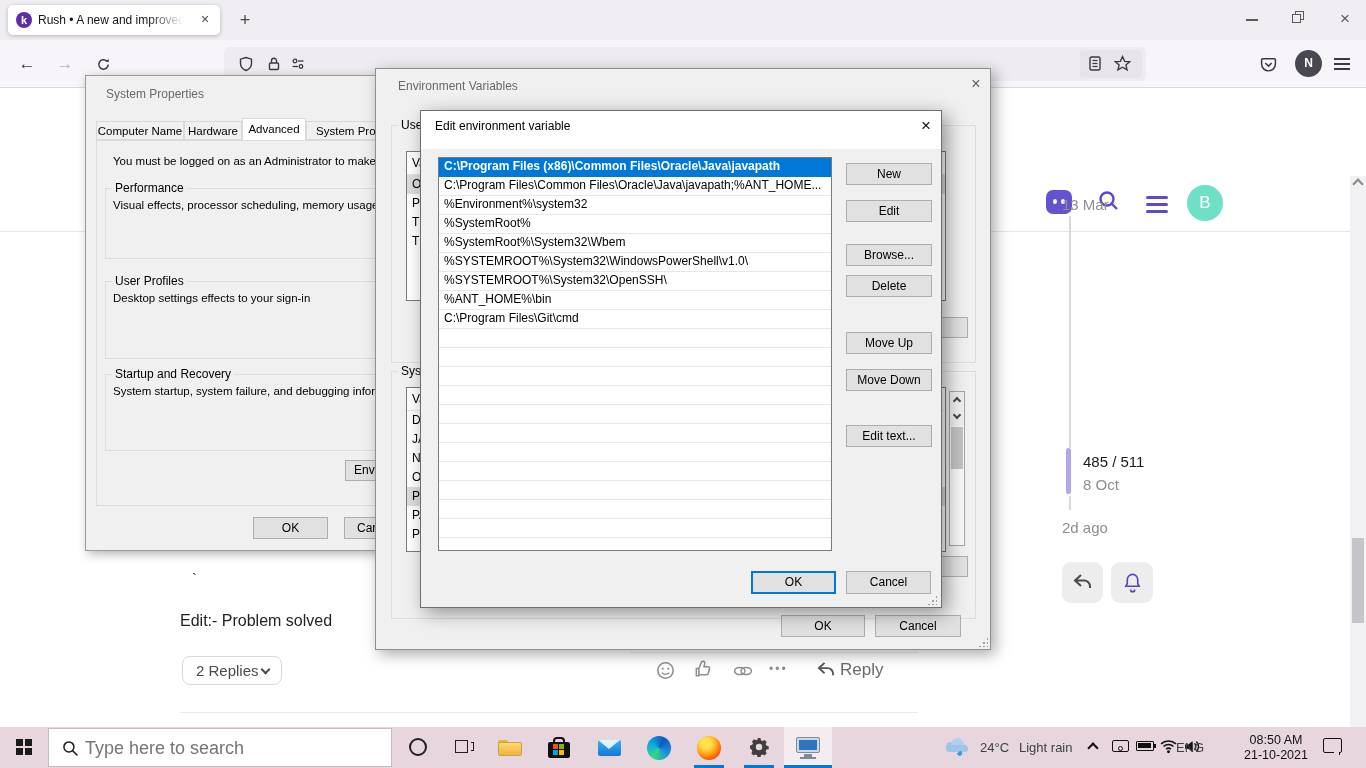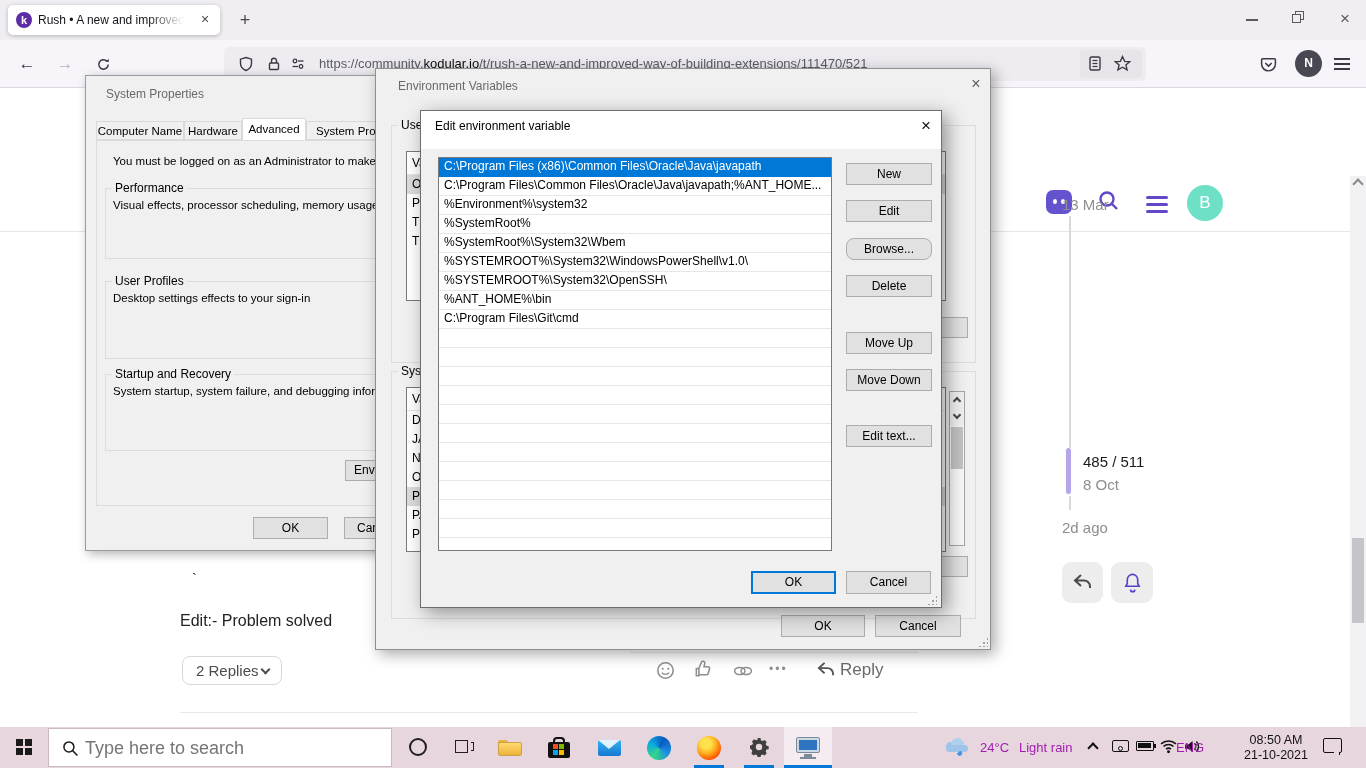--- a/index.html
+++ b/index.html
@@ -93,33 +93,33 @@
           background-size:4px 4px; clip-path:polygon(100% 0, 100% 100%, 0 100%); }
 
   .editdlg { left:420px; top:110px; width:522px; height:498px; background:#f0f0f0;
              border:1px solid #6e6e6e; box-shadow:5px 5px 18px rgba(0,0,0,.4); z-index:30; }
   .edit-titlebar { left:0; top:0; width:520px; height:38px; background:#fff; }
   .edit-title { left:14px; top:8px; font-size:12px; color:#000; }
   .lv { left:17px; top:46px; width:394px; height:394px; background:#fff; border:1px solid #7a7a7a;
         overflow:hidden; }
   .lvrow { height:19px; line-height:17px; font-size:12px; color:#000; padding:0 5px;
            border-bottom:1px solid #e7e7e7; white-space:nowrap; overflow:hidden; }
-  .lvrow.sel { background:#0078d7; color:#fff; border-bottom-color:#0078d7; }
+  .lvrow.sel { background:#0078d7; color:#fff; border-bottom-color:#0078d7;font-weight:bold; }
   .ebtn { left:425px; width:86px; height:22px; line-height:20px; }
 
   
   .taskbar { left:0; top:727px; width:1366px; height:41px; background:#e8d6df; z-index:40; }
   .tb-btn { top:0; height:41px; }
   .winflag { display:grid; grid-template-columns:7px 7px; grid-template-rows:7px 7px; gap:2px; }
   .winflag i { background:#1a1a1a; }
   .tb-search { left:48px; top:1px; width:344px; height:39px; background:#fff; border:1px solid #c9b9c2; }
   .tb-search-input { position:absolute; left:36px; top:9px; width:280px; border:none; outline:none;
                      font-size:18px; color:#2b2b2b; font-family:"Liberation Sans",sans-serif; background:transparent; }
   .underline { position:absolute; top:38px; height:3px; background:#0078d7; }
-  .tray-txt { font-size:13px; color:#a21caf; }
+  .tray-txt { font-size:13px; color:#404040; }
   .clock { font-size:12.5px; color:#111; line-height:15px; text-align:center; }
 </style>
 </head>
 <body>
 
 <div class="abs tabstrip">
   <div class="abs tab">
     <div class="abs favicon">k</div>
     <div class="abs tab-title">Rush • A new and improved wa</div>
     <div class="abs tab-fade"></div>
@@ -152,21 +152,20 @@
     <svg class="abs" style="left:42px; top:9px;" width="16" height="16" viewBox="0 0 16 16">
         <rect x="3.5" y="7" width="9" height="6.5" rx="1" fill="none" stroke="#3c3a40" stroke-width="1.4"></rect>
         <path d="M5.5 7 V4.8 a2.5 2.5 0 0 1 5 0 V7" fill="none" stroke="#3c3a40" stroke-width="1.4"></path>
       </svg>
     <svg class="abs" style="left:66px; top:9px;" width="16" height="16" viewBox="0 0 16 16">
         <circle cx="5" cy="5" r="1.8" fill="none" stroke="#3c3a40" stroke-width="1.3"></circle>
         <line x1="8" y1="5" x2="13.5" y2="5" stroke="#3c3a40" stroke-width="1.3"></line>
         <circle cx="11" cy="10.5" r="1.8" fill="none" stroke="#3c3a40" stroke-width="1.3"></circle>
         <line x1="2.5" y1="10.5" x2="8" y2="10.5" stroke="#3c3a40" stroke-width="1.3"></line>
       </svg>
-    <div class="abs url-text"><span>https://community.</span><span class="url-domain">kodular.io</span><span>/t/rush-a-new-and-improved-way-of-building-extensions/111470/521</span></div>
     <div class="abs rs-box"></div>
     <svg class="abs" style="left:863px; top:8px;" width="16" height="17" viewBox="0 0 16 16">
         <rect x="3" y="1.5" width="10" height="13" rx="1.5" fill="none" stroke="#3c3a40" stroke-width="1.4"></rect>
         <line x1="5.5" y1="5" x2="10.5" y2="5" stroke="#3c3a40" stroke-width="1.2"></line>
         <line x1="5.5" y1="8" x2="10.5" y2="8" stroke="#3c3a40" stroke-width="1.2"></line>
         <line x1="5.5" y1="11" x2="10.5" y2="11" stroke="#3c3a40" stroke-width="1.2"></line>
       </svg>
     <svg class="abs" style="left:890px; top:8px;" width="17" height="17" viewBox="0 0 16 16">
         <polygon points="8,1.5 10,6 14.8,6.3 11.2,9.4 12.3,14 8,11.5 3.7,14 4.8,9.4 1.2,6.3 6,6" fill="none" stroke="#3c3a40" stroke-width="1.3"></polygon>
       </svg>
@@ -345,21 +344,21 @@
       <div class="lvrow"></div>
       <div class="lvrow"></div>
       <div class="lvrow"></div>
       <div class="lvrow"></div>
       <div class="lvrow"></div>
       <div class="lvrow"></div>
       <div class="lvrow"></div>
     </div>
   <div class="abs wbtn ebtn" style="top:52px;">New</div>
   <div class="abs wbtn ebtn" style="top:89px;">Edit</div>
-  <div class="abs wbtn ebtn" style="top:127px;border-radius:8px;">Browse...</div>
+  <div class="abs wbtn ebtn" style="top:133px;">Browse...</div>
   <div class="abs wbtn ebtn" style="top:164px;">Delete</div>
   <div class="abs wbtn ebtn" style="top:221px;">Move Up</div>
   <div class="abs wbtn ebtn" style="top:258px;">Move Down</div>
   <div class="abs wbtn ebtn" style="top:314px;">Edit text...</div>
   <div class="abs wbtn default" style="left:330px; top:460px; width:85px; height:23px; line-height:19px;">OK</div>
   <div class="abs wbtn" style="left:425px; top:460px; width:85px; height:23px; line-height:21px;">Cancel</div>
   <div class="abs grip" style="left:506px; top:484px;"></div>
 </div>
 
 <div class="abs taskbar">

